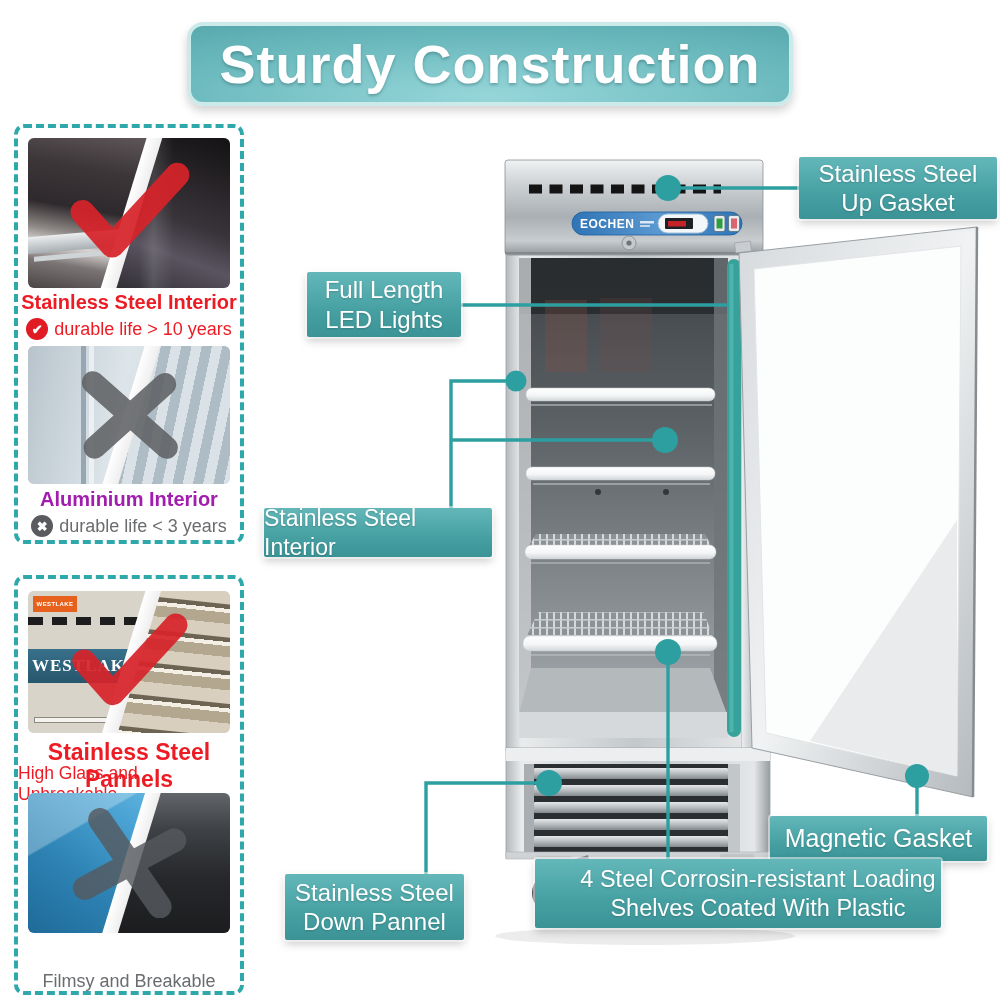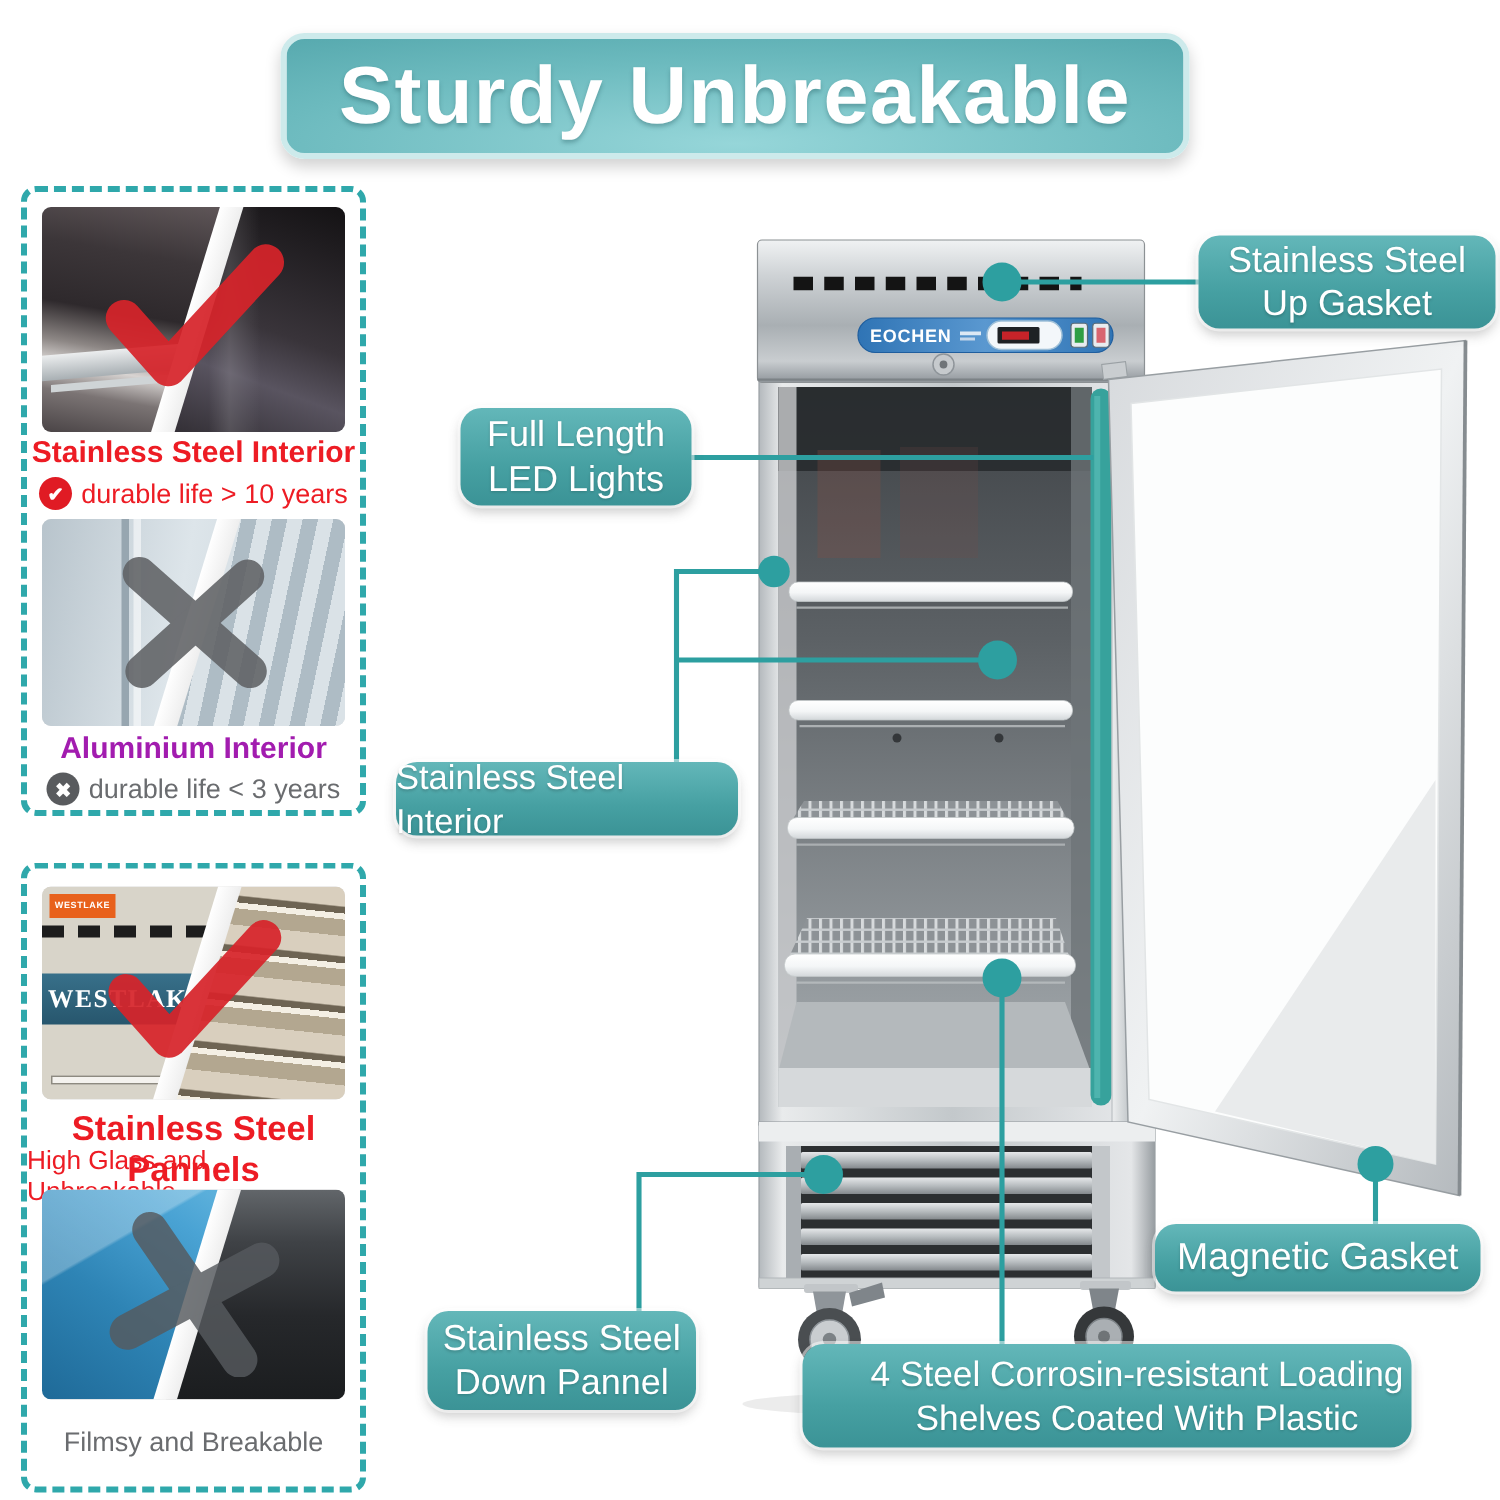--- a/index.html
+++ b/index.html
@@ -61,40 +61,40 @@
   
   .cap{position:absolute;left:0;width:100%;text-align:center;font-weight:bold;font-size:20px;}
   .cap.red{color:#ed1c24;} .cap.gray{color:#a21caf;}
   .sub{position:absolute;left:0;width:100%;display:flex;align-items:center;justify-content:center;
     gap:6px;font-size:18px;}
   .sub.red{color:#ed1c24;} .sub.gray{color:#6a6c6f;}
   .mini{width:22px;height:22px;border-radius:50%;display:inline-flex;align-items:center;justify-content:center;
     color:#fff;font-size:13px;font-weight:bold;flex:0 0 auto;}
   .mini.check{background:#e01b24;} .mini.cross{background:#595b5e;}
   
-  .callout{position:absolute;box-sizing:border-box;border-radius:14px;color:#fff;
+  .callout{position:absolute;box-sizing:border-box;border-radius:2px;color:#fff;
     background:linear-gradient(180deg,#63b7b9 0%,#46a0a2 60%,#3b9396 100%);
     box-shadow:0 0 0 2px rgba(255,255,255,.5),0 4px 8px rgba(70,70,70,.28);
     display:flex;flex-direction:column;align-items:center;justify-content:center;
     line-height:1.22;text-shadow:0 1px 2px rgba(0,0,0,.18);z-index:5;}
   #co-up{left:799px;top:157px;width:198px;height:62px;font-size:24px;}
   #co-led{left:307px;top:272px;width:154px;height:65px;font-size:24px;}
   #co-int{left:264px;top:508px;width:228px;height:49px;font-size:23px;}
   #co-gas{left:770px;top:816px;width:217px;height:45px;font-size:25px;}
   #co-down{left:285px;top:874px;width:179px;height:66px;font-size:24px;}
-  #co-shelves{left:535px;top:896px;width:406px;height:69px;font-size:23.5px;padding-left:40px;}
+  #co-shelves{left:535px;top:859px;width:406px;height:69px;font-size:23.5px;padding-left:40px;}
   #scene{position:absolute;left:0;top:0;width:1000px;height:1000px;z-index:2;}
 </style>
 </head>
 <body>
 
 <div id="stage">
 
   <div id="banner">
-    <span>Sturdy Unbreakable</span>
+    <span>Sturdy Construction</span>
   </div>
 
   <div id="panel1" class="cmp-panel">
     <div id="img1" class="cmp-img">
       <div class="half left">
         <div class="shelfbar"></div>
       </div>
       <div class="half right"></div>
       <div class="slash"></div>
       <svg class="mark" width="130" height="104" viewBox="0 0 140 110">
@@ -151,21 +151,21 @@
       <div class="half left"></div>
       <div class="half right"></div>
       <div class="slash"></div>
       <svg class="mark" width="130" height="110" viewBox="0 0 140 120">
         <g stroke="#565a5e" stroke-width="26" stroke-linecap="round" opacity="0.82" transform="rotate(14 70 60)">
           <line x1="28" y1="22" x2="114" y2="98"></line>
             <line x1="112" y1="24" x2="30" y2="98"></line>
         </g>
       </svg>
     </div>
-    <div class="sub gray" style="top:372px">
+    <div class="sub gray" style="top:392px">
       <span>Filmsy and Breakable</span>
     </div>
   </div>
 
   <svg id="scene" viewBox="0 0 1000 1000">
     <defs>
       <linearGradient id="gSteelTop" x1="0" y1="0" x2="0" y2="1">
         <stop offset="0" stop-color="#f0f2f3"></stop>
           <stop offset=".25" stop-color="#ced2d5"></stop>
         <stop offset=".6" stop-color="#a9afb3"></stop>

